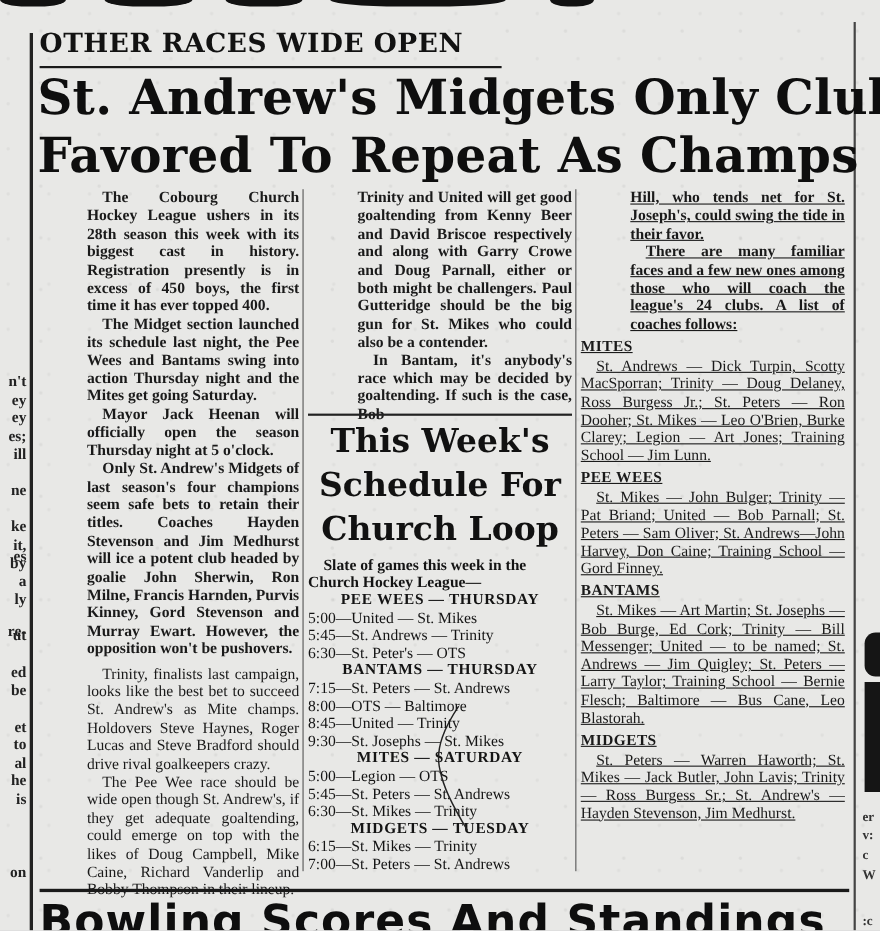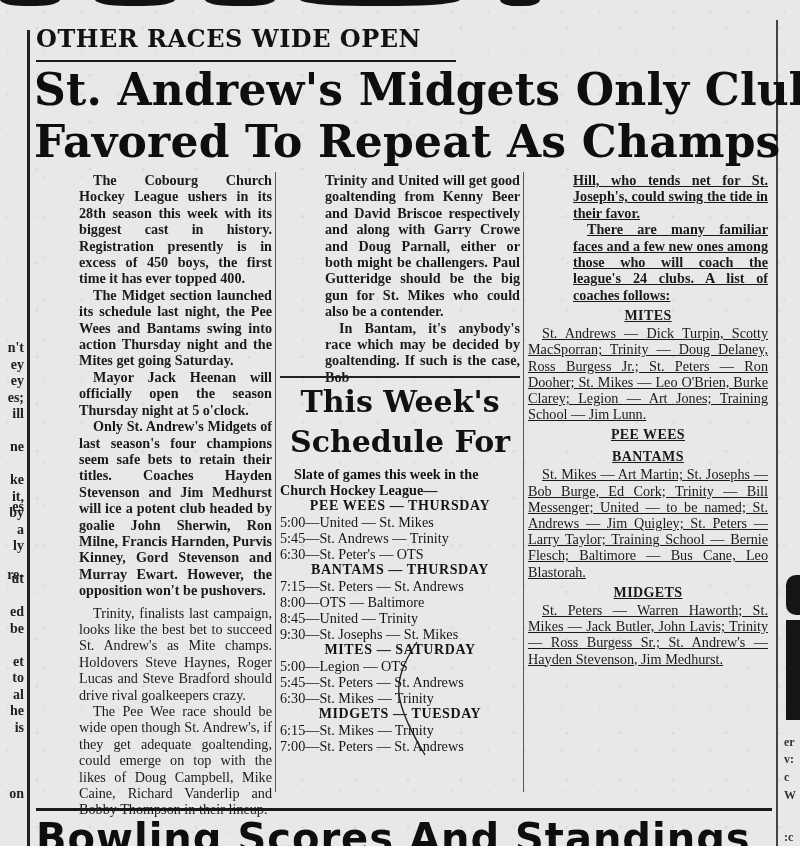--- a/index.html
+++ b/index.html
@@ -92,21 +92,21 @@
     .sched-group-head {
       font-family: "Liberation Serif", serif; font-weight: bold; font-size: 14px;
       text-align: center; letter-spacing: 0.6px; line-height: 16px;
     }
     .sched-row {
       font-family: "Liberation Serif", serif; font-size: 14.2px; line-height: 16px;
       white-space: nowrap;
     }
     .coach-head {
       font-family: "Liberation Serif", serif; font-weight: bold; font-size: 14px;
-      text-align: center; line-height: 18px; margin-top: 4px; letter-spacing: 0.4px;
+      text-align: left; line-height: 18px; margin-top: 4px; letter-spacing: 0.4px;
     }
     .coach-text {
       font-family: "Liberation Serif", serif; font-size: 14.2px; line-height: 16.2px;
       text-align: justify; text-indent: 14px;
     }
     .bottom-rule {
       position: absolute; left: 36px; top: 808px; width: 736px; height: 3px; background: #1a1a1a;
     }
     .bottom-headline {
       position: absolute; left: 36px; top: 812px; width: 740px; height: 34px; overflow: hidden;
@@ -191,20 +191,21 @@
   <div class="col col2">
     <p style="font-weight:bold;text-indent:0;">Trinity and United will get good goaltending from Kenny Beer and David Briscoe respectively and along with Garry Crowe and Doug Parnall, either or both might be challengers. Paul Gutteridge should be the big gun for St. Mikes who could also be a contender.</p>
     <p style="font-weight:bold;">In Bantam, it's anybody's race which may be decided by goaltending. If such is the case, Bob</p>
   </div>
 
   <div class="sched-box">
     <div class="sched-rule"></div>
     <div class="sched-title">
       <div>This Week's</div>
       <div>Schedule For</div>
+      <div>Church Loop</div>
     </div>
     <div class="sched-intro">Slate of games this week in the Church Hockey League—</div>
     <div id="schedGroups">
         <div class="sched-group-head">PEE WEES — THURSDAY</div>
         <div class="sched-row"><span>5:00</span><span>—</span><span>United</span><span> — </span><span>St. Mikes</span></div>
         <div class="sched-row"><span>5:45</span><span>—</span><span>St. Andrews</span><span> — </span><span>Trinity</span></div>
         <div class="sched-row"><span>6:30</span><span>—</span><span>St. Peter's</span><span> — </span><span>OTS</span></div>
         <div class="sched-group-head">BANTAMS — THURSDAY</div>
         <div class="sched-row"><span>7:15</span><span>—</span><span>St. Peters</span><span> — </span><span>St. Andrews</span></div>
         <div class="sched-row"><span>8:00</span><span>—</span><span>OTS</span><span> — </span><span>Baltimore</span></div>
@@ -226,20 +227,21 @@
 
   <div class="colrule" style="left:523px;height:620px;"></div>
 
   <div class="col col3">
     <p style="font-weight:bold;text-indent:0;">Hill, who tends net for St. Joseph's, could swing the tide in their favor.</p>
     <p style="font-weight:bold;">There are many familiar faces and a few new ones among those who will coach the league's 24 clubs. A list of coaches follows:</p>
     <div id="coachList">
         <div class="coach-head">MITES</div>
         <div class="coach-text">St. Andrews — Dick Turpin, Scotty MacSporran; Trinity — Doug Delaney, Ross Burgess Jr.; St. Peters — Ron Dooher; St. Mikes — Leo O'Brien, Burke Clarey; Legion — Art Jones; Training School — Jim Lunn.</div>
         <div class="coach-head">PEE WEES</div>
+        <div class="coach-text">St. Mikes — John Bulger; Trinity — Pat Briand; United — Bob Parnall; St. Peters — Sam Oliver; St. Andrews—John Harvey, Don Caine; Training School — Gord Finney.</div>
         <div class="coach-head">BANTAMS</div>
         <div class="coach-text">St. Mikes — Art Martin; St. Josephs — Bob Burge, Ed Cork; Trinity — Bill Messenger; United — to be named; St. Andrews — Jim Quigley; St. Peters — Larry Taylor; Training School — Bernie Flesch; Baltimore — Bus Cane, Leo Blastorah.</div>
         <div class="coach-head">MIDGETS</div>
         <div class="coach-text">St. Peters — Warren Haworth; St. Mikes — Jack Butler, John Lavis; Trinity — Ross Burgess Sr.; St. Andrew's — Hayden Stevenson, Jim Medhurst.</div>
       </div>
   </div>
 
   <div class="bottom-rule"></div>
   <div class="bottom-headline">Bowling Scores And Standings</div>
 </div>

